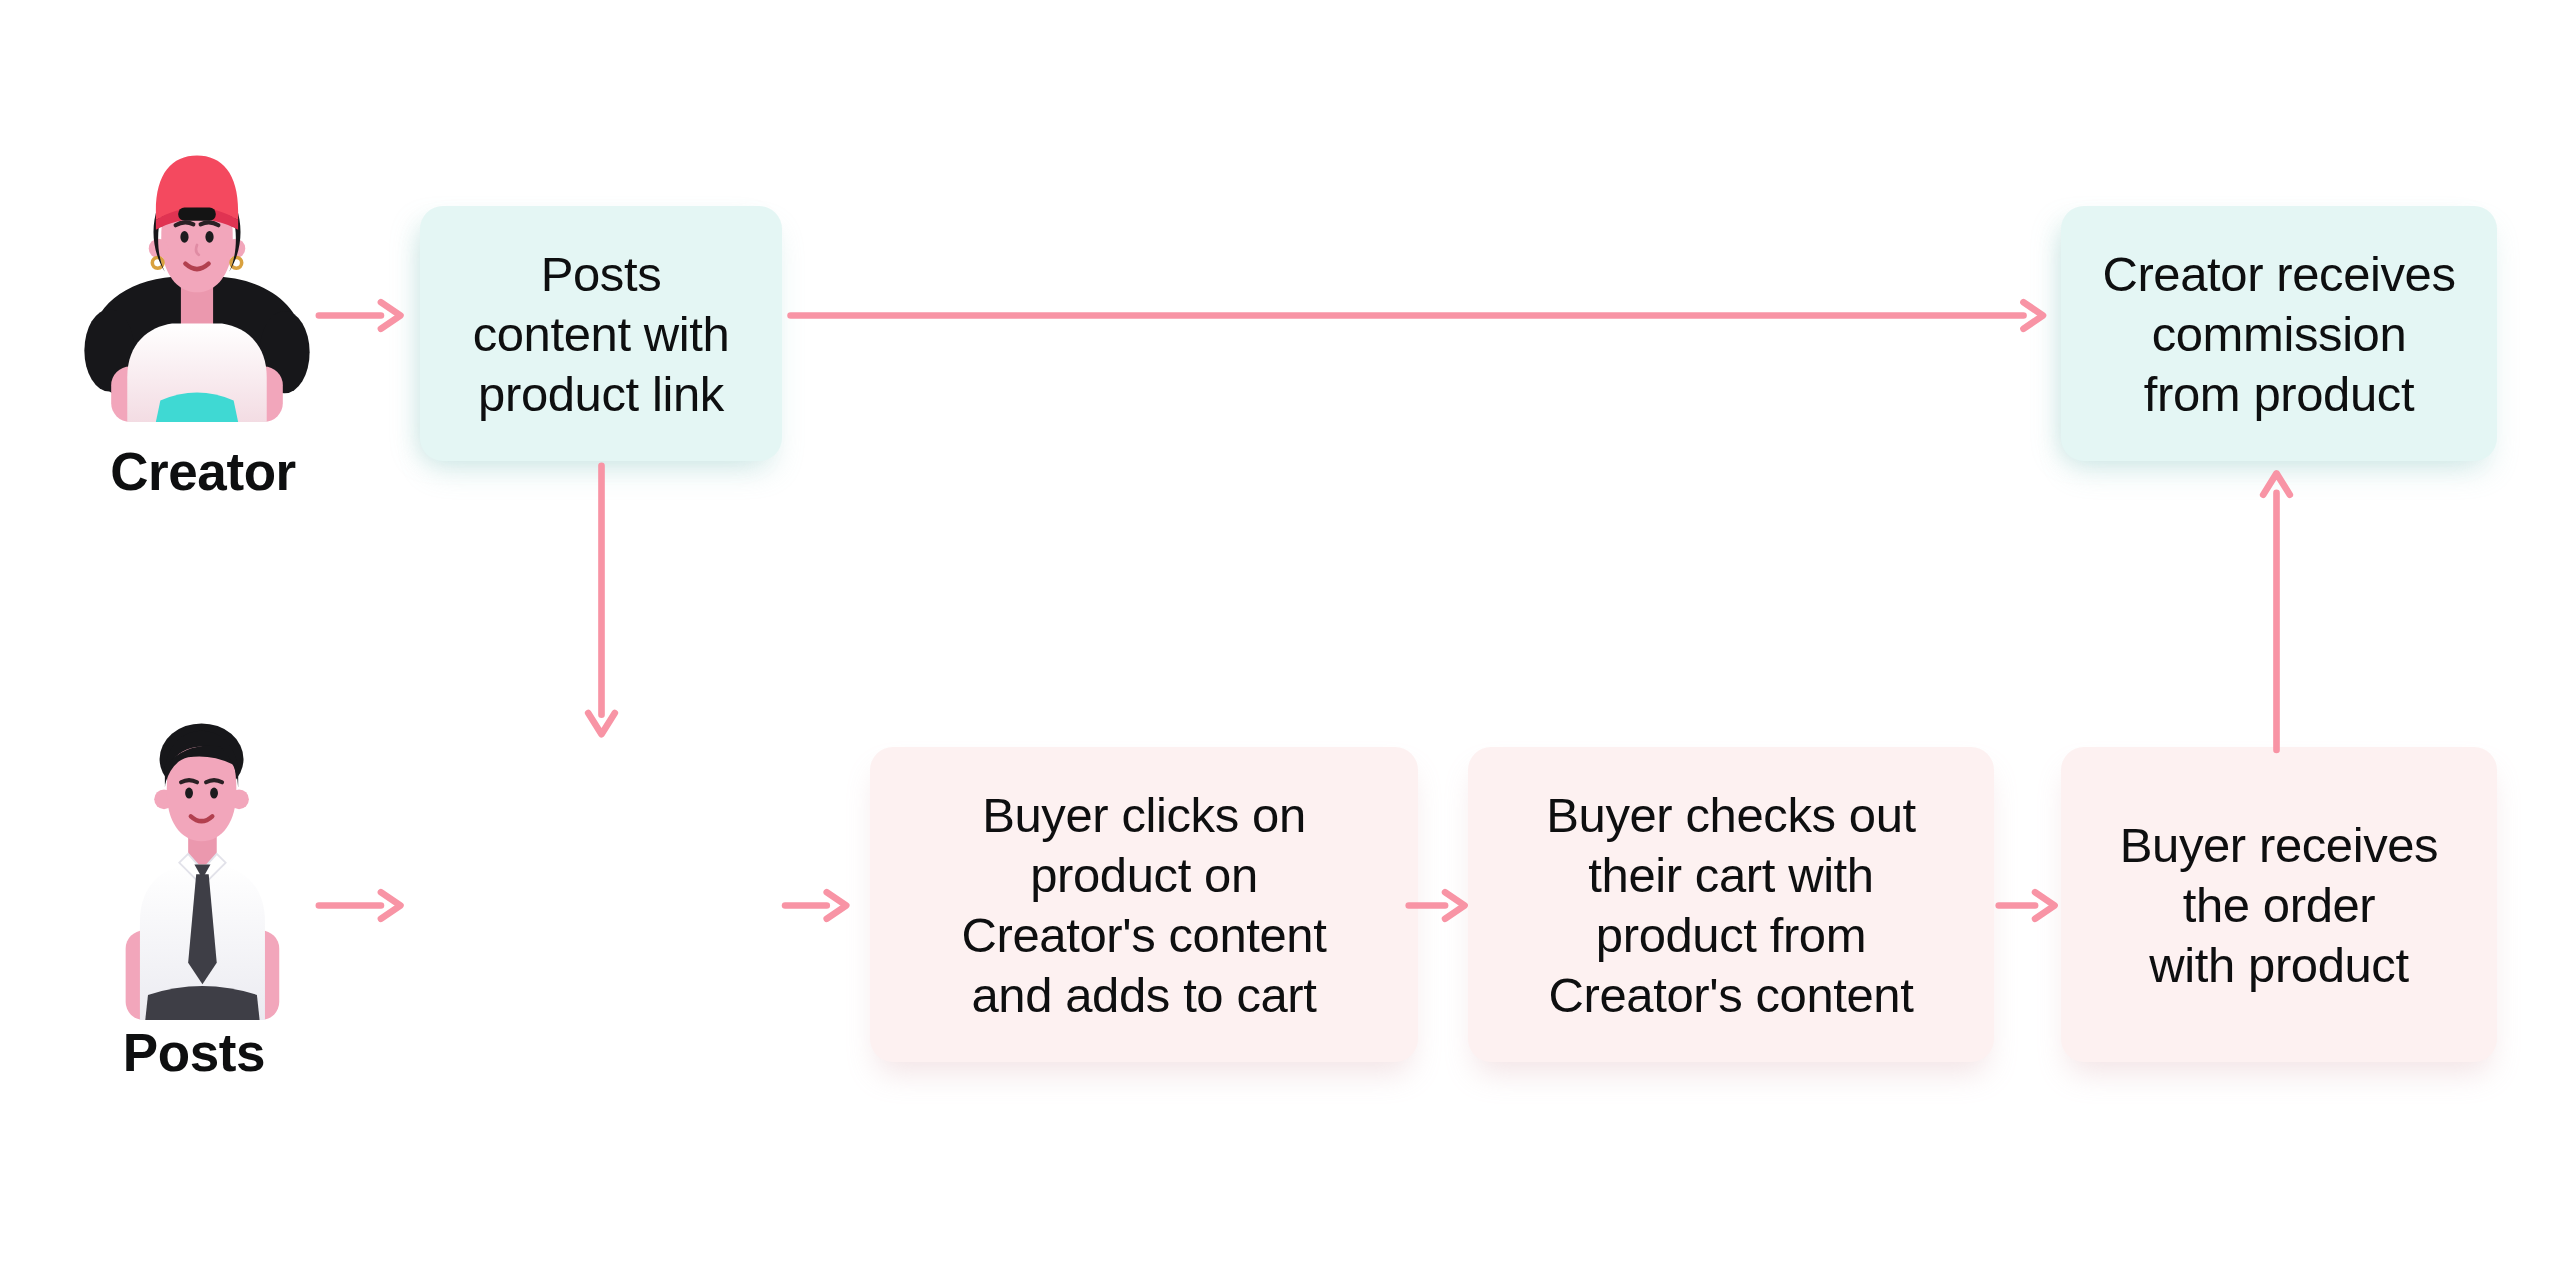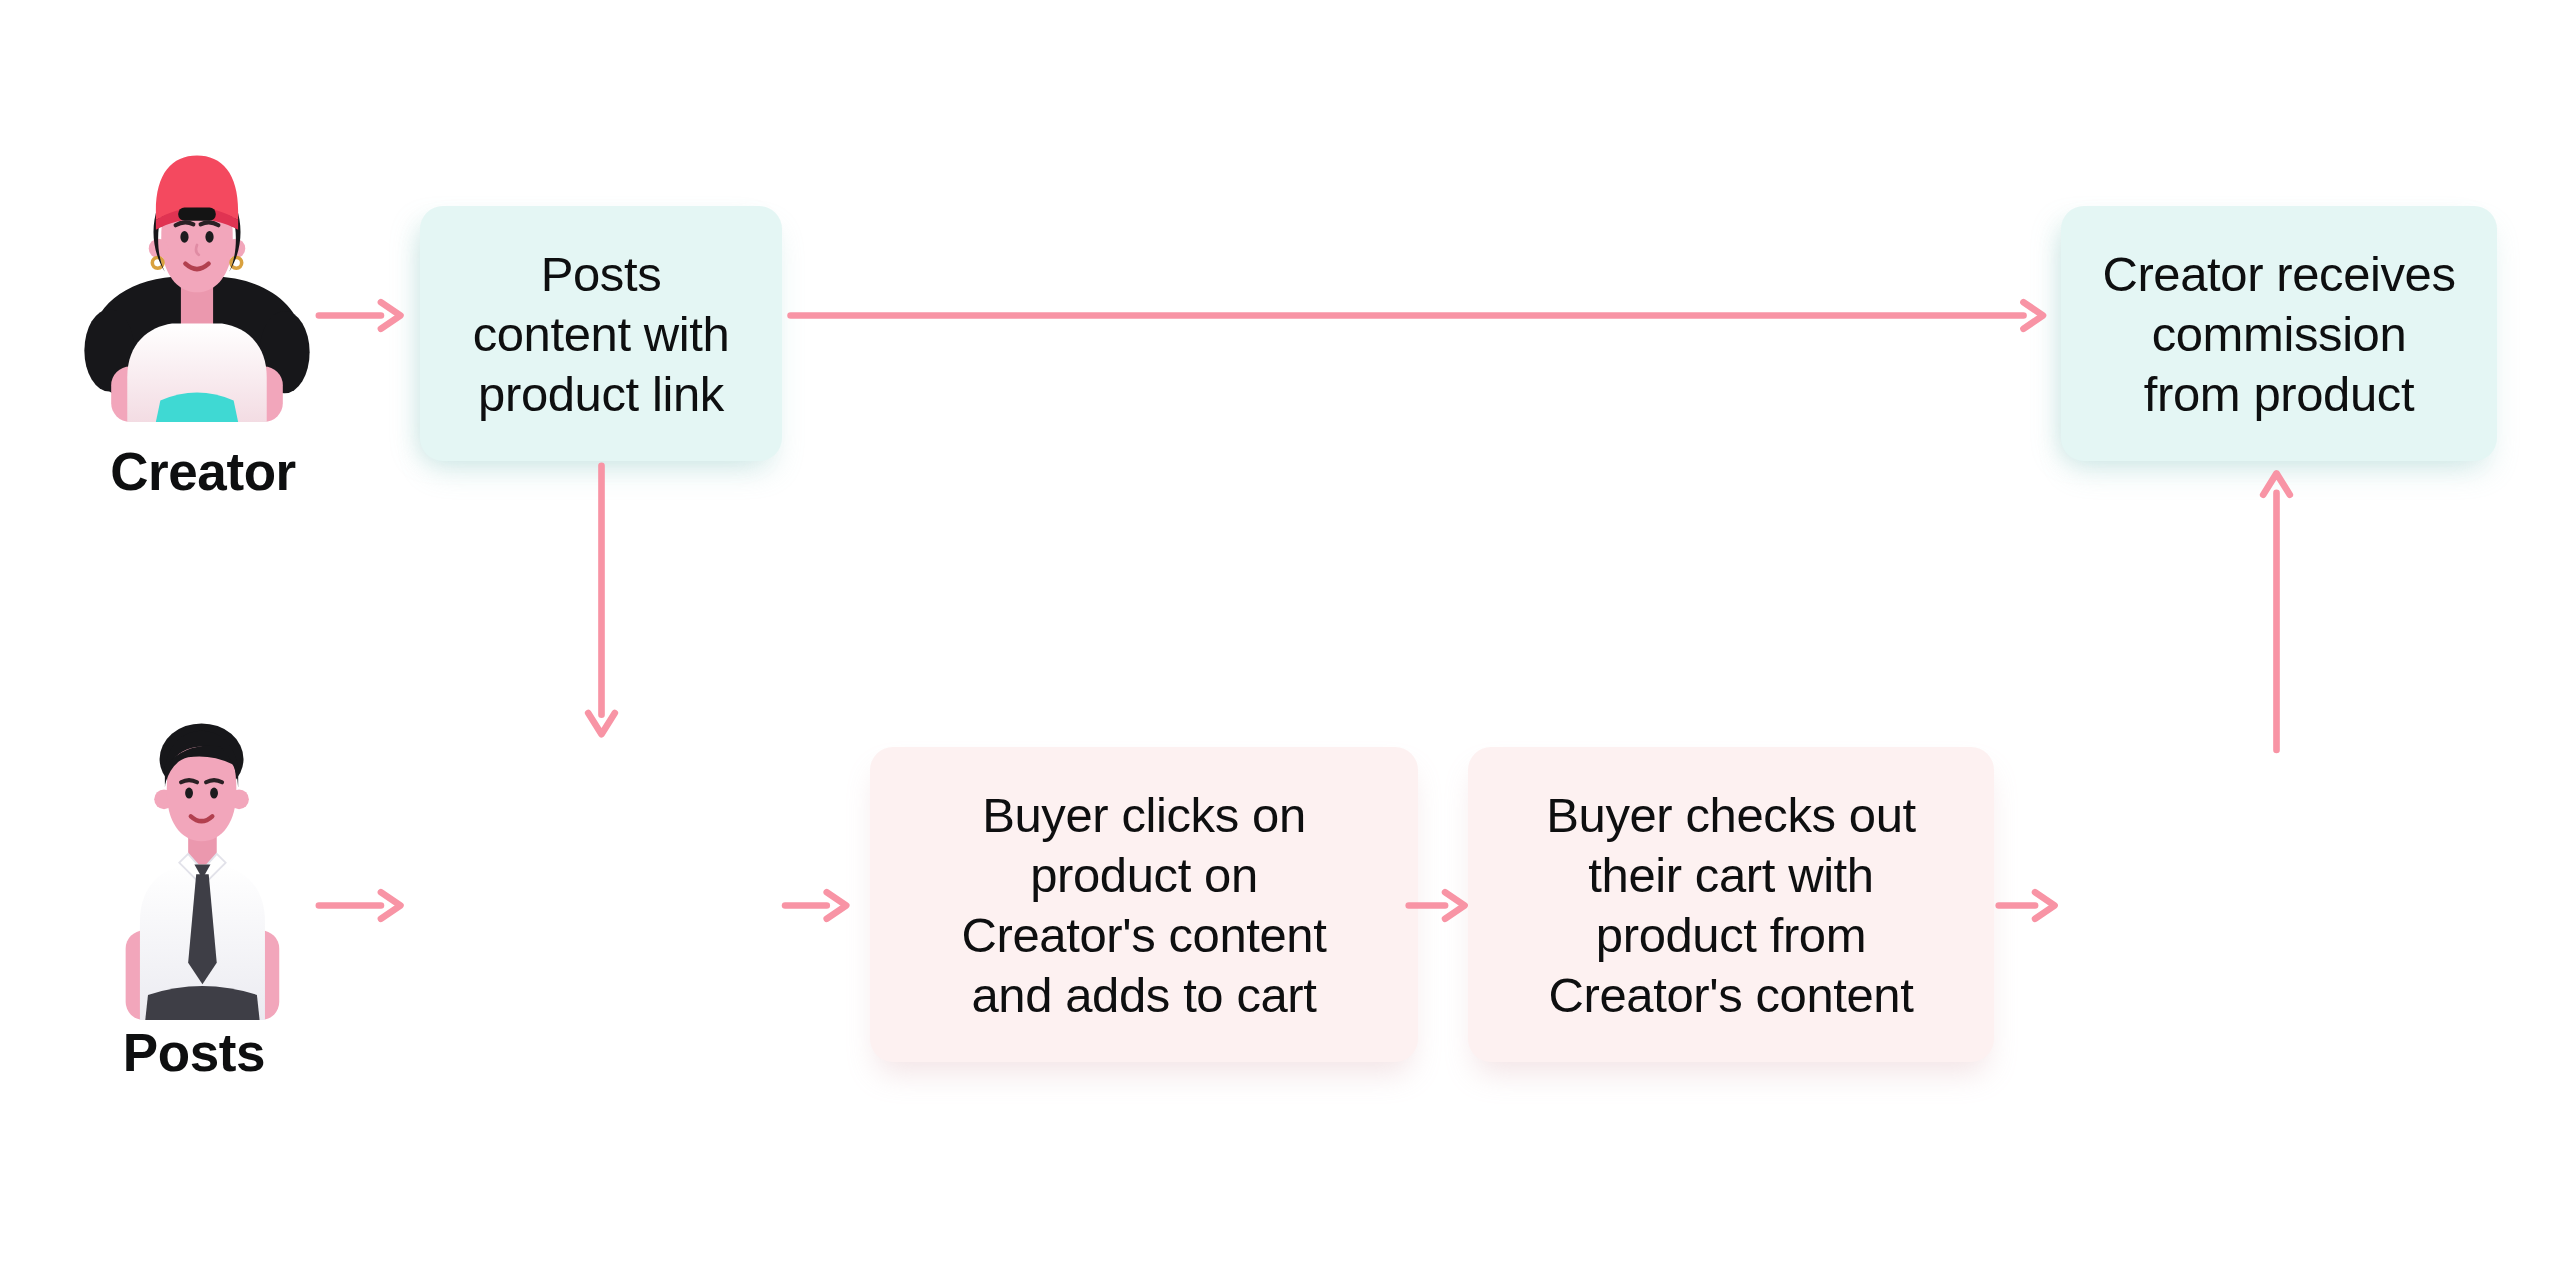--- a/index.html
+++ b/index.html
@@ -169,20 +169,25 @@
 product on
 Creator's content
 and adds to cart</span>
   </div>
   <div class="box pink" style="left:1468px;top:747px;width:526px;height:315px">
     <span class="box-text">Buyer checks out
 their cart with
 product from
 Creator's content</span>
   </div>
+  <div class="box pink" style="left:2061px;top:747px;width:436px;height:315px">
+    <span class="box-text">Buyer receives
+the order
+with product</span>
+  </div>
 
   <svg class="arrow" style="left:316px;top:296px" width="90" height="39" viewBox="0 0 101 44">
     <path d="M3 22 H73"></path>
       <path d="M73 7 L95 22 L73 37"></path>
   </svg>
 
   <svg class="arrow" style="left:782px;top:296px" width="1274" height="39" viewBox="0 0 1424 44">
     <path d="M3 22 H1394"></path>
       <path d="M1394 7 L1416 22 L1394 37"></path>
   </svg>

